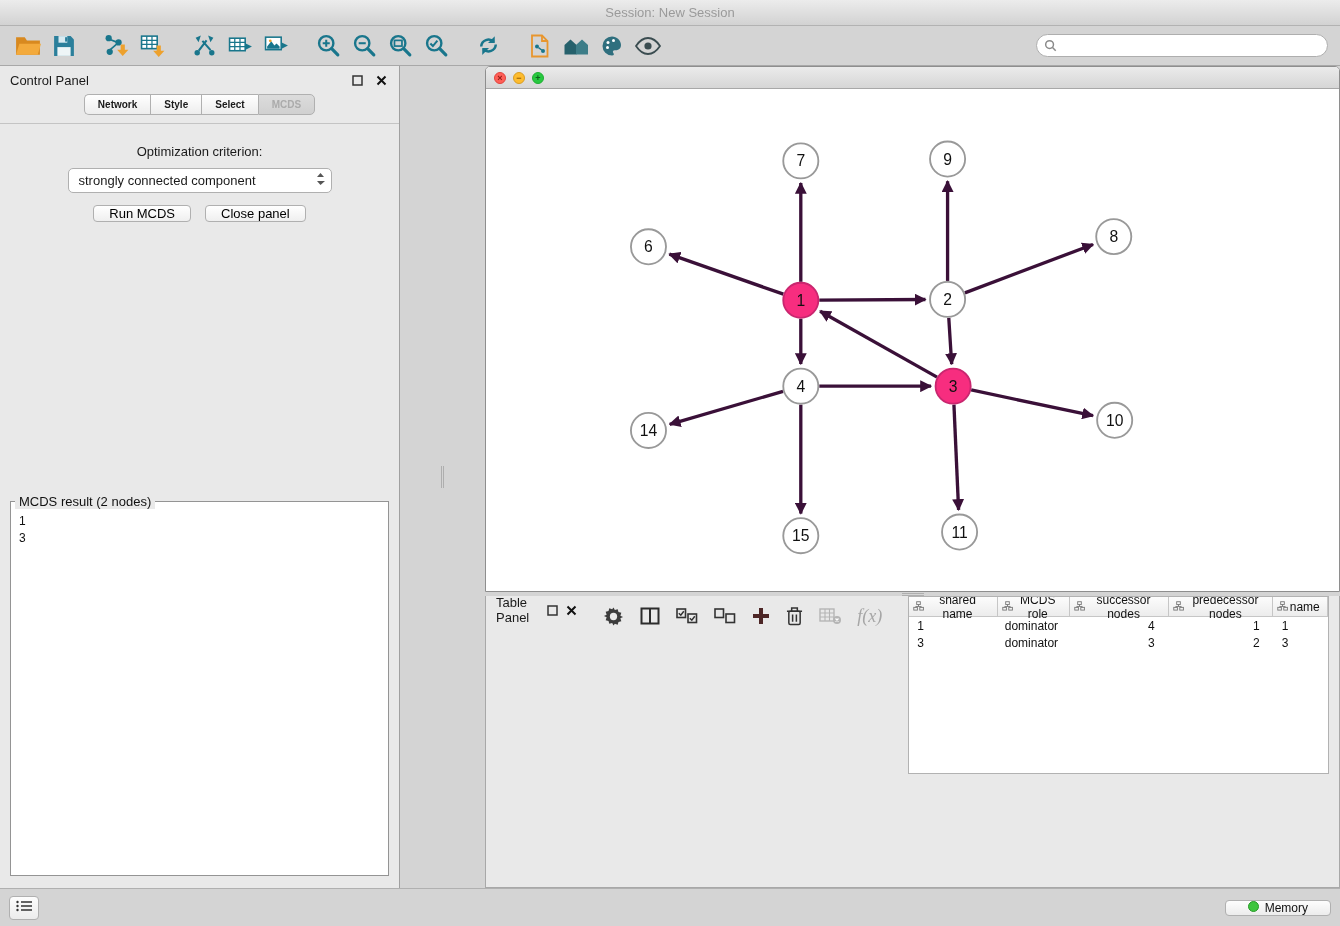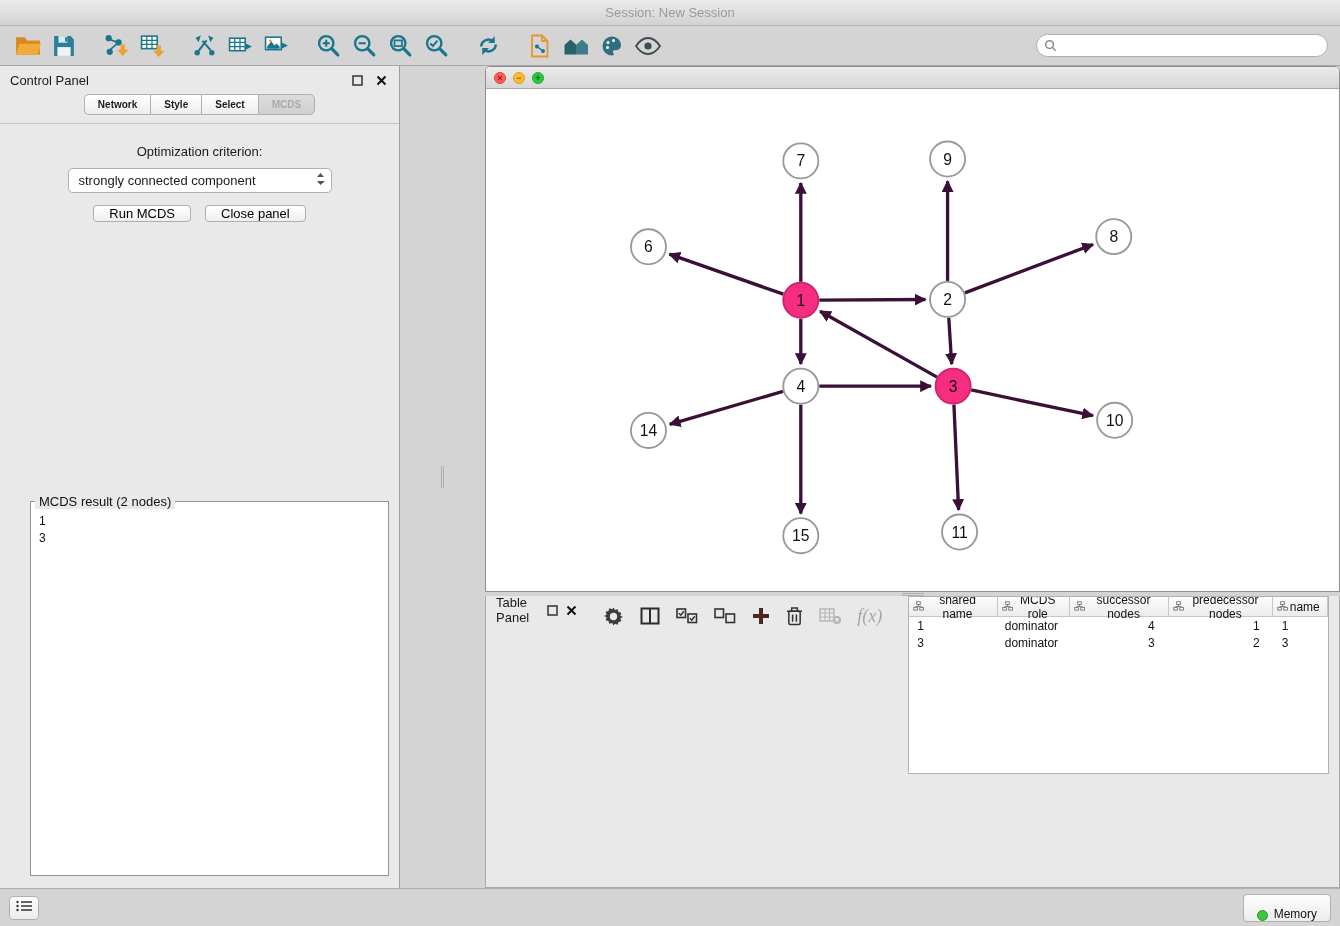--- a/index.html
+++ b/index.html
@@ -30,21 +30,21 @@
   .cp-tab{padding:4px 13px;font-size:10px;background:linear-gradient(#ffffff,#ededed);border:1px solid #b0b0b0;border-right:none;color:#1a1a1a;cursor:default;font-weight:bold;}
   .cp-tab:first-child{border-radius:5px 0 0 5px;}
   .cp-tab:last-child{border-right:1px solid #b0b0b0;border-radius:0 5px 5px 0;}
   .cp-tab.active{background:linear-gradient(#dcdcdc,#d0d0d0);color:#ababab;}
   .opt-label{text-align:center;margin-top:20px;font-size:13px;}
   .dropdown{width:264px;height:25px;margin:9px auto 0;background:#fff;border:1px solid #b0b0b0;border-radius:5px;
     display:flex;align-items:center;padding:0 6px 0 10px;font-size:13px;}
   .dropdown .dd-label{flex:1;}
   .btn-row{display:flex;justify-content:center;gap:14px;margin-top:12px;}
   .btn{padding:0 15px;font-size:13px;background:linear-gradient(#ffffff,#efefef);border:1px solid #b0b0b0;border-radius:4px;cursor:default;}
-  .result-fieldset{position:absolute;left:10px;right:10px;top:428px;bottom:12px;border:1px solid #949494;background:#fff;margin-left:20px;}
+  .result-fieldset{position:absolute;left:10px;right:10px;top:428px;bottom:12px;border:1px solid #949494;background:#fff;}
   .result-fieldset legend{font-size:13px;padding:0 4px;margin-left:4px;background:#e9e9e9;color:#111;}
   .result-text{font-size:12px;line-height:17px;padding:4px 8px;white-space:pre;color:#111;height:100%;}
 
   
   .splitter-v{width:7px;background:#d4d4d4;display:flex;align-items:center;justify-content:center;}
   .splitter-v .grip{width:3px;height:22px;border-left:1px solid #aeaeae;border-right:1px solid #aeaeae;}
   .splitter-h{height:4px;background:#d4d4d4;display:flex;align-items:center;justify-content:center;}
   .splitter-h .grip{height:3px;width:22px;border-top:1px solid #aeaeae;border-bottom:1px solid #aeaeae;}
 
   
@@ -79,22 +79,22 @@
   .tp-tabs{display:flex;justify-content:center;margin-top:9px;}
   .seg{padding:3px 12px;font-size:13px;background:linear-gradient(#ffffff,#ededed);border:1px solid #b0b0b0;border-right:none;color:#1a1a1a;cursor:default;}
   .seg:first-child{border-radius:5px 0 0 5px;}
   .seg:last-child{border-right:1px solid #b0b0b0;border-radius:0 5px 5px 0;}
   .seg.active{background:linear-gradient(#dcdcdc,#d0d0d0);color:#ababab;}
 
   
   .statusbar{height:38px;display:flex;align-items:center;padding:0 9px;background:#d4d4d4;border-top:1px solid #b0b0b0;}
   .list-btn{width:30px;height:24px;border:1px solid #b0b0b0;border-radius:4px;background:linear-gradient(#fdfdfd,#ececec);
     display:flex;align-items:center;justify-content:center;}
-  .memory-btn{margin-left:auto;height:28px;border:1px solid #b0b0b0;border-radius:4px;background:linear-gradient(#fdfdfd,#ececec);
-    display:flex;align-items:flex-end;gap:6px;padding:0 13px;font-size:12px;color:#111;}
+  .memory-btn{margin-left:auto;height:16px;border:1px solid #b0b0b0;border-radius:4px;background:linear-gradient(#fdfdfd,#ececec);
+    display:flex;align-items:flex-start;gap:6px;padding:0 22px;font-size:12px;color:#111;}
   .memory-dot{width:11px;height:11px;border-radius:50%;background:#3ec53e;border:1px solid #279a27;}
 </style>
 </head>
 <body>
 
 <div class="app">
 
   <div class="titlebar">
     <span>Session: New Session</span>
   </div>

